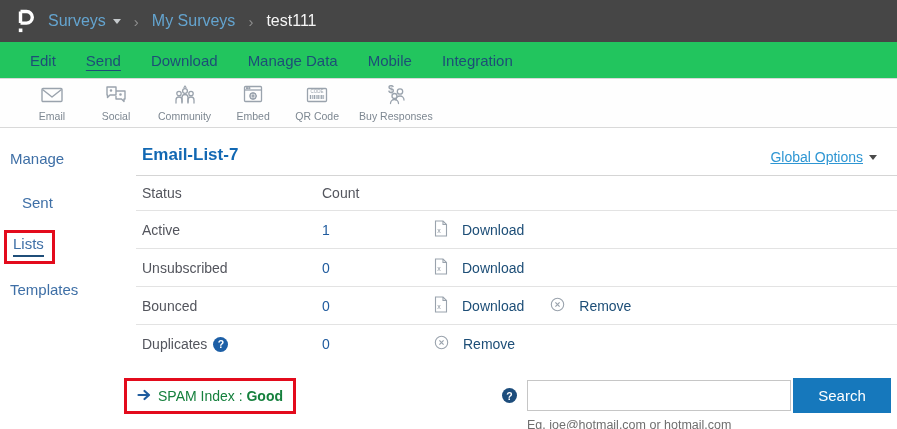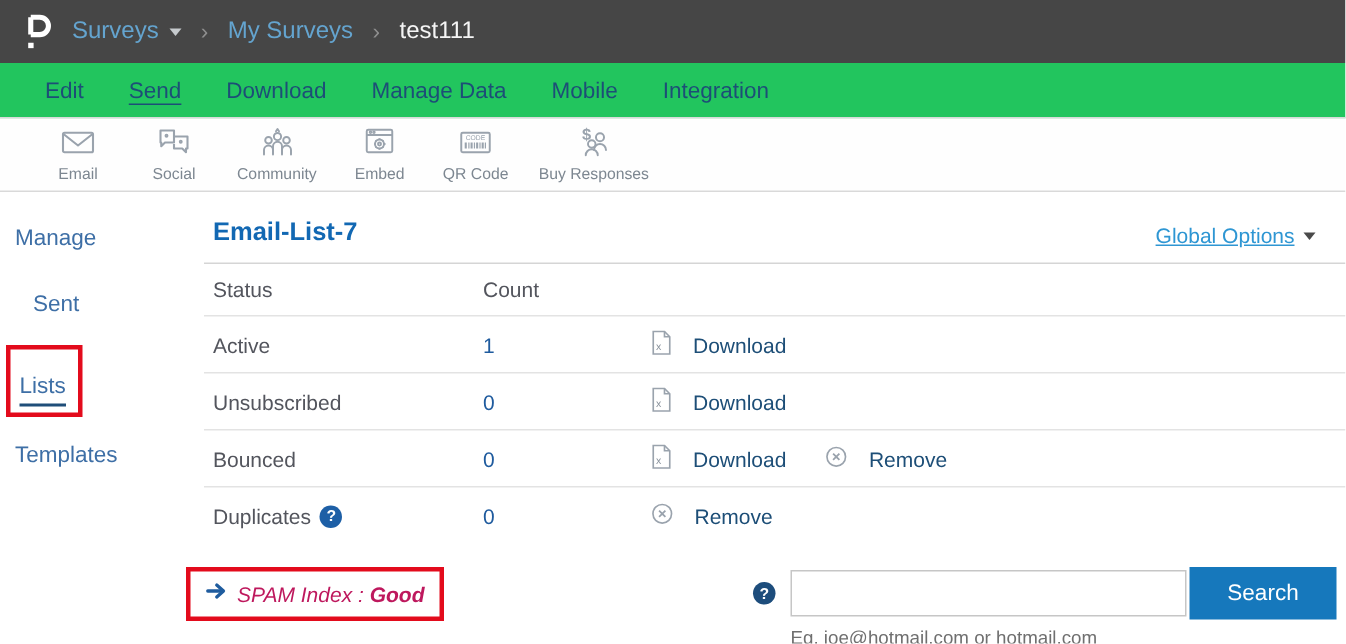--- a/index.html
+++ b/index.html
@@ -32,21 +32,21 @@
   .tool svg { display:block; }
   .tool-label { font-size:10.5px; color:#7d8791; margin-top:2px; white-space:nowrap; }
 
   
   .page-body { display:flex; height:301px; }
   .sidebar { width:136px; padding:22px 0 0 10px; flex-shrink:0; }
   .side-item { display:block; width:fit-content; color:#3e6fa6; font-size:15px;
                cursor:pointer; }
   .side-item.m1 { margin-bottom:27px; }
   .side-item.m2 { margin-bottom:19px;margin-left:12px; }
-  .lists-box { border:3px solid #e30b1c; padding:16px 8px 4px 6px; width:fit-content;
+  .lists-box { border:3px solid #e30b1c; padding:2px 8px 4px 6px; width:fit-content;
                margin-left:-6px; margin-bottom:17px; }
   .lists-underline { height:2px; background:#1f4e79; margin-top:3px; }
 
   .content { flex:1; min-width:0; }
   .content-header { display:flex; justify-content:space-between; align-items:flex-end;
                     padding:17px 20px 10px 6px; border-bottom:1px solid #d5d5d5; }
   .page-title { color:#1268b3; font-size:17px; font-weight:bold; }
   .global-options { color:#2e96d3; font-size:14px; text-decoration:underline;
                     display:flex; align-items:center; cursor:pointer; }
   .global-options .caret { width:0; height:0; border-left:4px solid transparent;
@@ -66,21 +66,21 @@
 
   .qmark { width:15px; height:15px; border-radius:50%; background:#1d5fa6; color:#fff;
            font-size:10.5px; font-weight:bold; display:inline-flex; align-items:center;
            justify-content:center; flex-shrink:0; }
 
   
   .bottom-row { display:flex; justify-content:space-between; align-items:flex-start;
                 margin-top:15px; padding-right:6px; }
   .spam-box { border:3px solid #e30b1c; padding:6px 10px; display:flex;
               align-items:center; gap:7px; margin-left:-12px; }
-  .spam-text { color:#be185d; font-size:14px;font-style:italic; }
+  .spam-text { color:#15803d; font-size:14px; }
   .spam-text b { font-weight:bold; }
 
   .search-wrap { display:flex; flex-direction:column; }
   .search-row { display:flex; align-items:center; }
   .search-row .qmark { margin-right:10px; background:#1d4d7c; }
   .search-input { width:264px; height:31px; border:1px solid #c6c6c6; padding:0 8px;
                   font-size:14px; font-family:"Liberation Sans", sans-serif; }
   .search-btn { width:98px; height:35px; margin-left:2px; background:#1678bc; color:#fff;
                 border:none; font-size:15px; font-family:"Liberation Sans", sans-serif;
                 cursor:pointer; }

